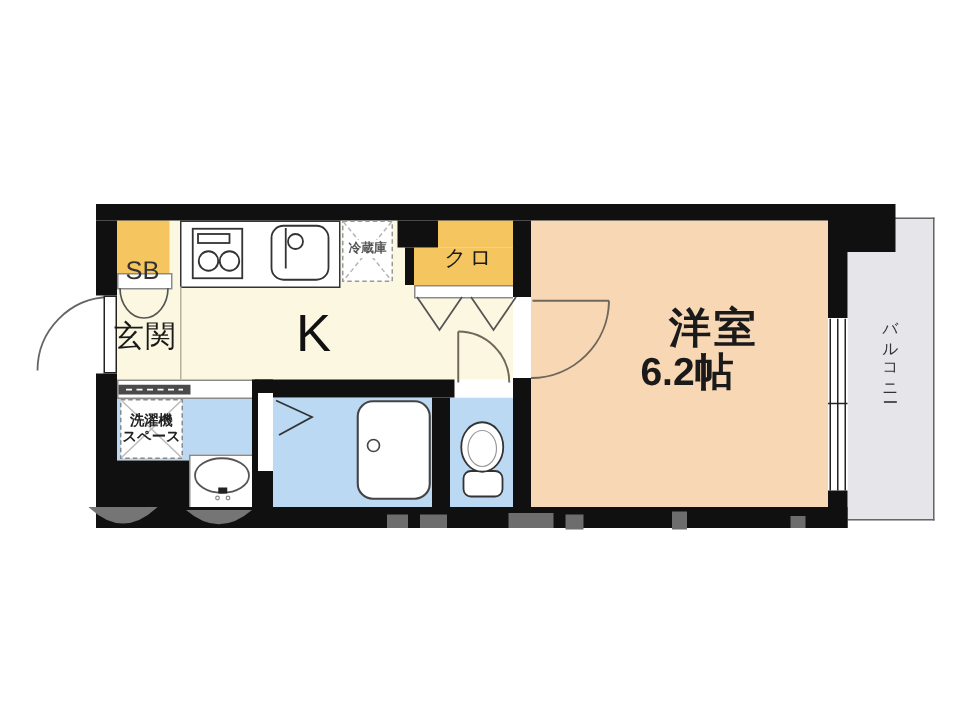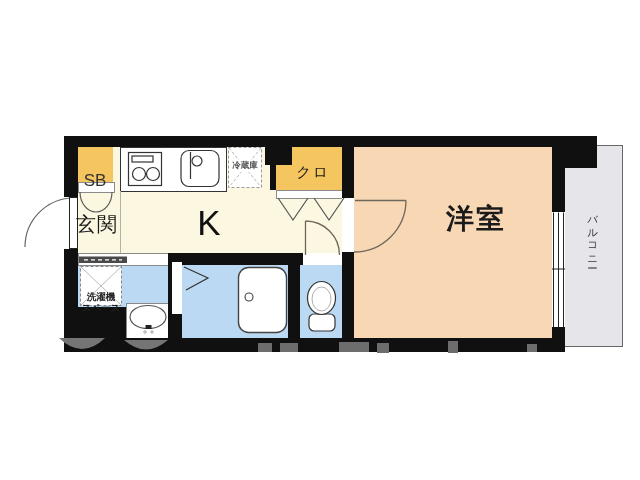--- a/index.html
+++ b/index.html
@@ -171,19 +171,20 @@
       <rect x="527" y="344" width="10" height="8" fill="#6d6d6d"></rect>
     </g>
   </svg>
 
   <div class="label lab-sb" style="left:95px;top:165px;margin-top:16px;">SB</div>
   <div class="label lab-genkan" style="left:97px;top:224px;">玄関</div>
   <div class="label lab-k" style="left:209px;top:223px;">K</div>
   <div class="label lab-reizo" style="left:245px;top:166px;font-weight:bold;">冷蔵庫</div>
   <div class="label lab-kuro" style="left:313px;top:172px;">クロ</div>
   <div class="label lab-room1" style="left:460px;top:219px;margin-left:16px;">洋室</div>
+  <div class="label lab-room2" style="left:458px;top:248px;">6.2帖</div>
   <div class="lab-balcony" style="left:586px;top:207px;height:90px;">バルコニー</div>
-  <div class="label lab-laundry" style="left:101px;top:302px;">
+  <div class="label lab-laundry" style="left:101px;top:286px;">
     <span>洗濯機</span><br>
     <span>スペース</span>
   </div>
 
 </div>
 
 </body></html>

